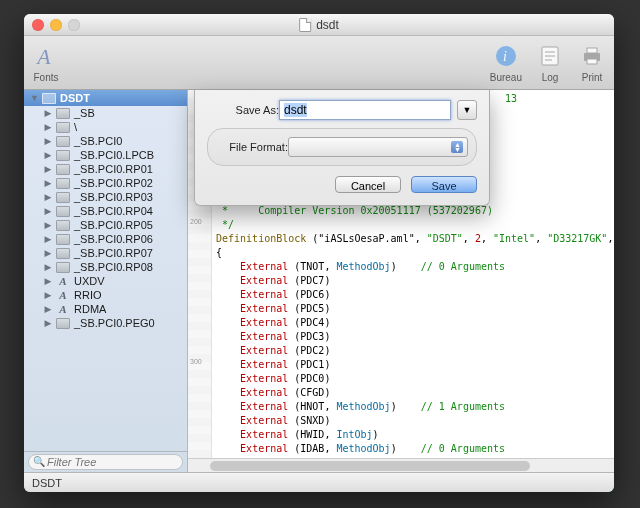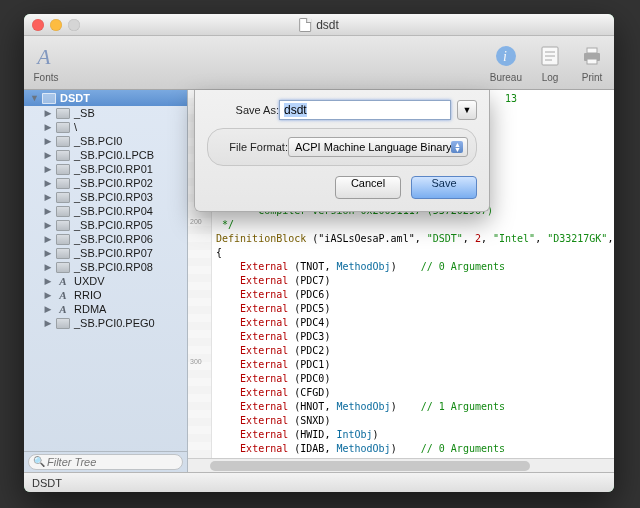--- a/index.html
+++ b/index.html
@@ -42,21 +42,21 @@
   .row { display:flex; align-items:center; margin-bottom:8px; }
   .label { width:72px; text-align:right; font-size:11px; color:#222; }
   .input-saveas { flex:1; background:#fff; border:1px solid #8fa6c7; box-shadow:0 0 3px rgba(80,130,220,.7); padding:2px 4px; font-size:12px; }
   .input-saveas span{ background:#b7d4fb; }
   .expand-btn { width:20px; height:20px; margin-left:6px; background:linear-gradient(#fdfdfd,#dedede); border:1px solid #a8a8a8; border-radius:3px; display:flex; align-items:center; justify-content:center; font-size:9px; }
   .popup { flex:1; height:20px; background:linear-gradient(#fbfbfb,#e2e2e2); border:1px solid #a6a6a6; border-radius:3px; display:flex; align-items:center; padding:0 6px; font-size:11px; position:relative; }
   .popup::after{ content:""; position:absolute; right:4px; top:3px; width:12px; height:12px; background:linear-gradient(#8fb2e9,#5c87c8); border-radius:2px; }
   .popup .arrows{ position:absolute; right:6px; top:4px; font-size:7px; line-height:5px; color:#fff; z-index:1; }
   .fieldset { background:linear-gradient(#ececec,#e2e2e2); border:1px solid #c7c7c7; border-radius:16px; padding:8px; margin:4px 0 10px; }
   .buttons { display:flex; justify-content:flex-end; gap:10px; }
-  .btn { min-width:66px; height:23px; border-radius:4px; border:1px solid #9c9c9c; background:linear-gradient(#fdfdfd,#e0e0e0); font-size:11px; display:flex; align-items:flex-start; justify-content:center; }
+  .btn { min-width:66px; height:17px; border-radius:4px; border:1px solid #9c9c9c; background:linear-gradient(#fdfdfd,#e0e0e0); font-size:11px; display:flex; align-items:flex-end; justify-content:center; }
   .btn.default { background:linear-gradient(#cfe3ff,#7aaef0); border-color:#5b86c6; color:#0a2b52; font-weight:500; }
   .where-icon{ width:15px; height:12px; background:linear-gradient(#97c2f7,#5a93dd); border-radius:1px; margin-right:5px; border:1px solid #4577b9; }
 </style>
 </head>
 <body>
 
 <div class="window">
   <div class="titlebar">
     <div class="traffic">
       <span class="tr-close"></span>
@@ -260,21 +260,20 @@
       <div class="label">Save As:</div>
       <div class="input-saveas"><span>dsdt</span></div>
       <div class="expand-btn">
           <span>▼</span>
         </div>
     </div>
     <div class="fieldset">
       <div class="row" style="margin:0">
         <div class="label">File Format:</div>
         <div class="popup">
-          <span>ACPI Machine Language Binary</span>
           <span class="arrows">▲<br>▼</span>
         </div>
       </div>
     </div>
     <div class="buttons">
       <div class="btn">
           <span>Cancel</span>
         </div>
       <div class="btn default">
           <span>Save</span>

